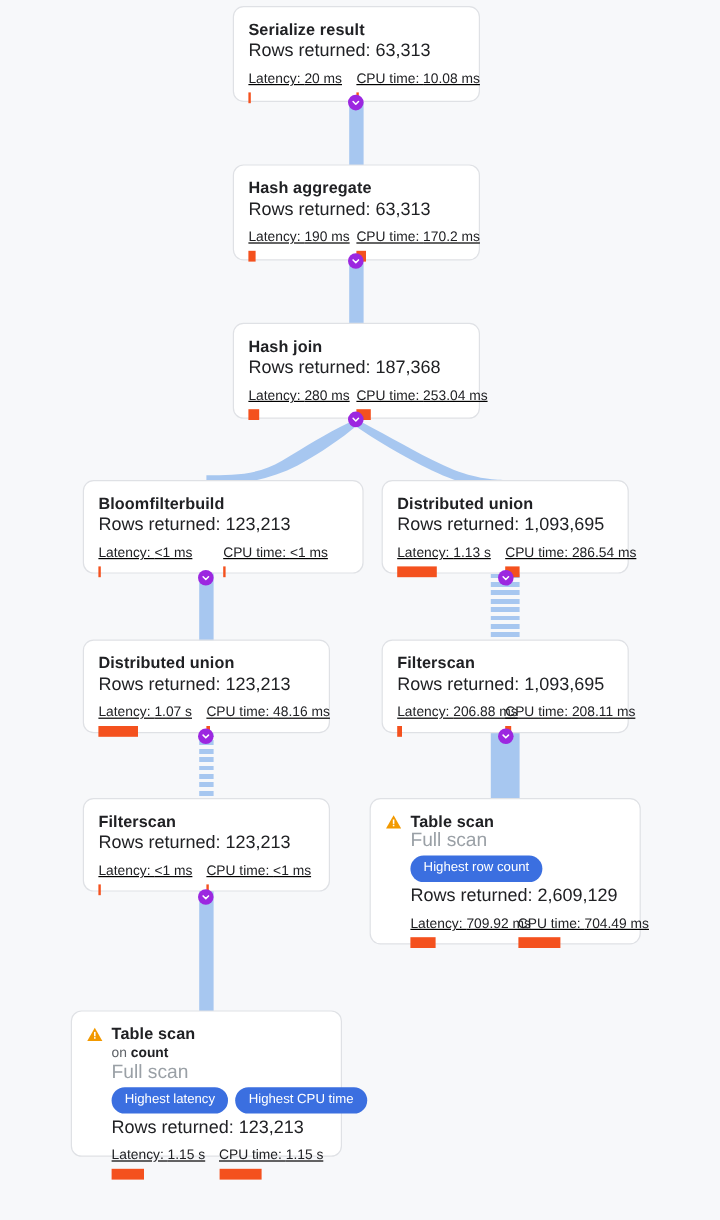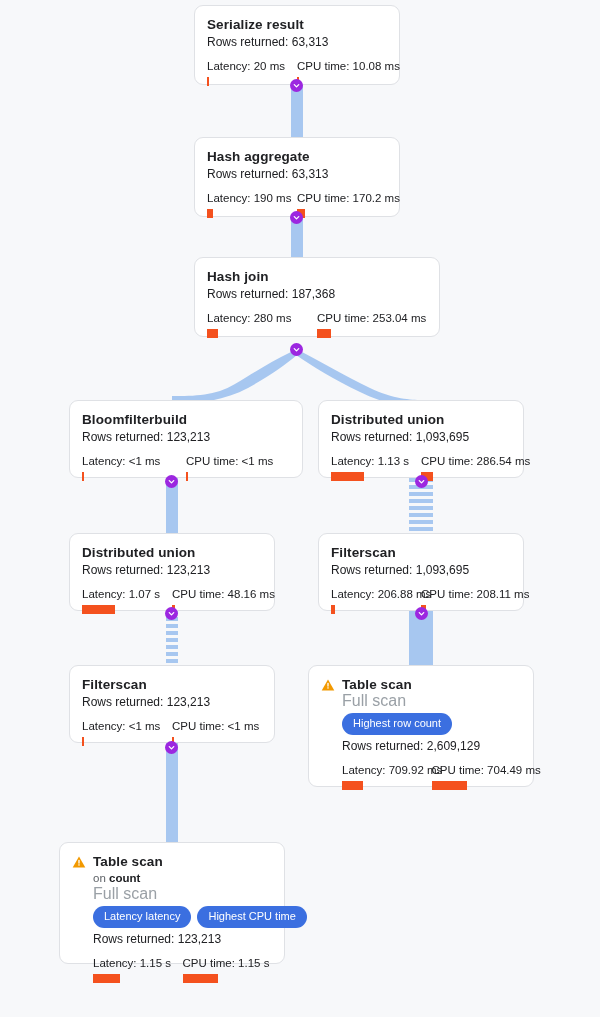--- a/index.html
+++ b/index.html
@@ -70,21 +70,21 @@
   .sub-on b {
     color: #202124;
     font-weight: bold;
   }
   .sub-scan {
     font-size: 16px;
     color: #9aa0a6;
     line-height: 15px;
   }
   .rows {
-    font-size: 12px;
+    font-size: 15px;
     color: #202124;
     line-height: 15px;
     margin-top: 2px;
   }
   .badges {
     display: flex;
     gap: 6px;
     margin: 5px 0 4px 0;
   }
   .badge {
@@ -98,20 +98,21 @@
   }
 
   
   .metrics {
     display: flex;
     margin-top: 9px;
   }
   .metric {
     width: 50%;
     box-sizing: border-box;
+    text-decoration: underline;
   }
   .metric-label {
     font-size: 11.5px;
     color: #202124;
     line-height: 14px;
     white-space: nowrap;
   }
   .bar {
     height: 9px;
     background: #f4511e;
@@ -244,21 +245,21 @@
           <div class="bar" style="width:7%"></div>
         </div>
         <div class="metric">
           <div class="metric-label"><span>CPU time: </span><span>170.2 ms</span></div>
           <div class="bar" style="width:9%"></div>
         </div>
       </div>
     </div>
   </div>
 
-  <div class="node" style="left:194px; top:257px; width:246px; height:80px;">
+  <div class="node" style="left:194px; top:269px; width:206px; height:80px;">
     <div class="node-head">
       <div class="node-title">Hash join</div>
     </div>
     <div class="node-body">
       <div class="rows"><span>Rows returned: </span><span>187,368</span></div>
       <div class="metrics">
         <div class="metric">
           <div class="metric-label"><span>Latency: </span><span>280 ms</span></div>
           <div class="bar" style="width:10%"></div>
         </div>
@@ -403,21 +404,21 @@
           <rect x="7.25" y="5.6" width="1.5" height="4.2" fill="#ffffff"></rect>
           <rect x="7.25" y="10.6" width="1.5" height="1.5" fill="#ffffff"></rect>
         </svg>
       </span>
       <div class="node-title">Table scan</div>
     </div>
     <div class="node-body">
       <div class="sub-on"><span>on </span><b>count</b></div>
       <div class="sub-scan">Full scan</div>
       <div class="badges">
-        <span class="badge">Latency latency</span>
+        <span class="badge">Highest latency</span>
         <span class="badge">Highest CPU time</span>
       </div>
       <div class="rows"><span>Rows returned: </span><span>123,213</span></div>
       <div class="metrics">
         <div class="metric">
           <div class="metric-label"><span>Latency: </span><span>1.15 s</span></div>
           <div class="bar" style="width:30%"></div>
         </div>
         <div class="metric">
           <div class="metric-label"><span>CPU time: </span><span>1.15 s</span></div>

